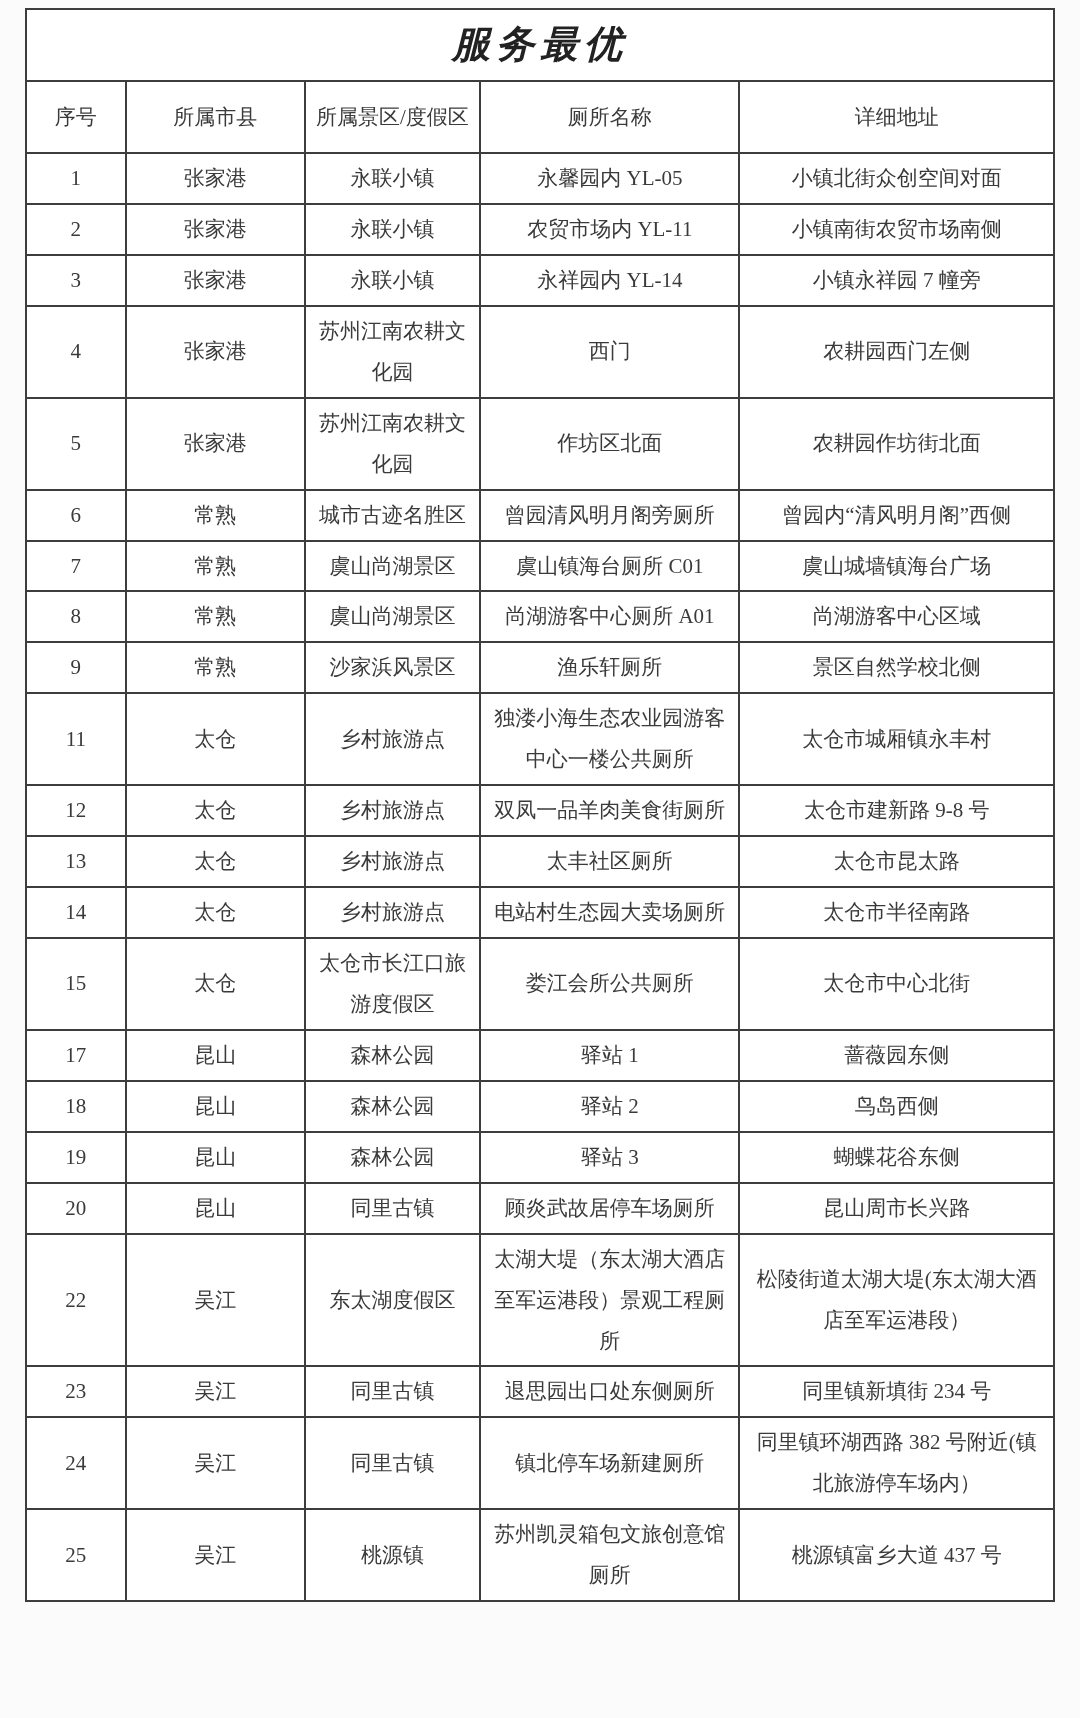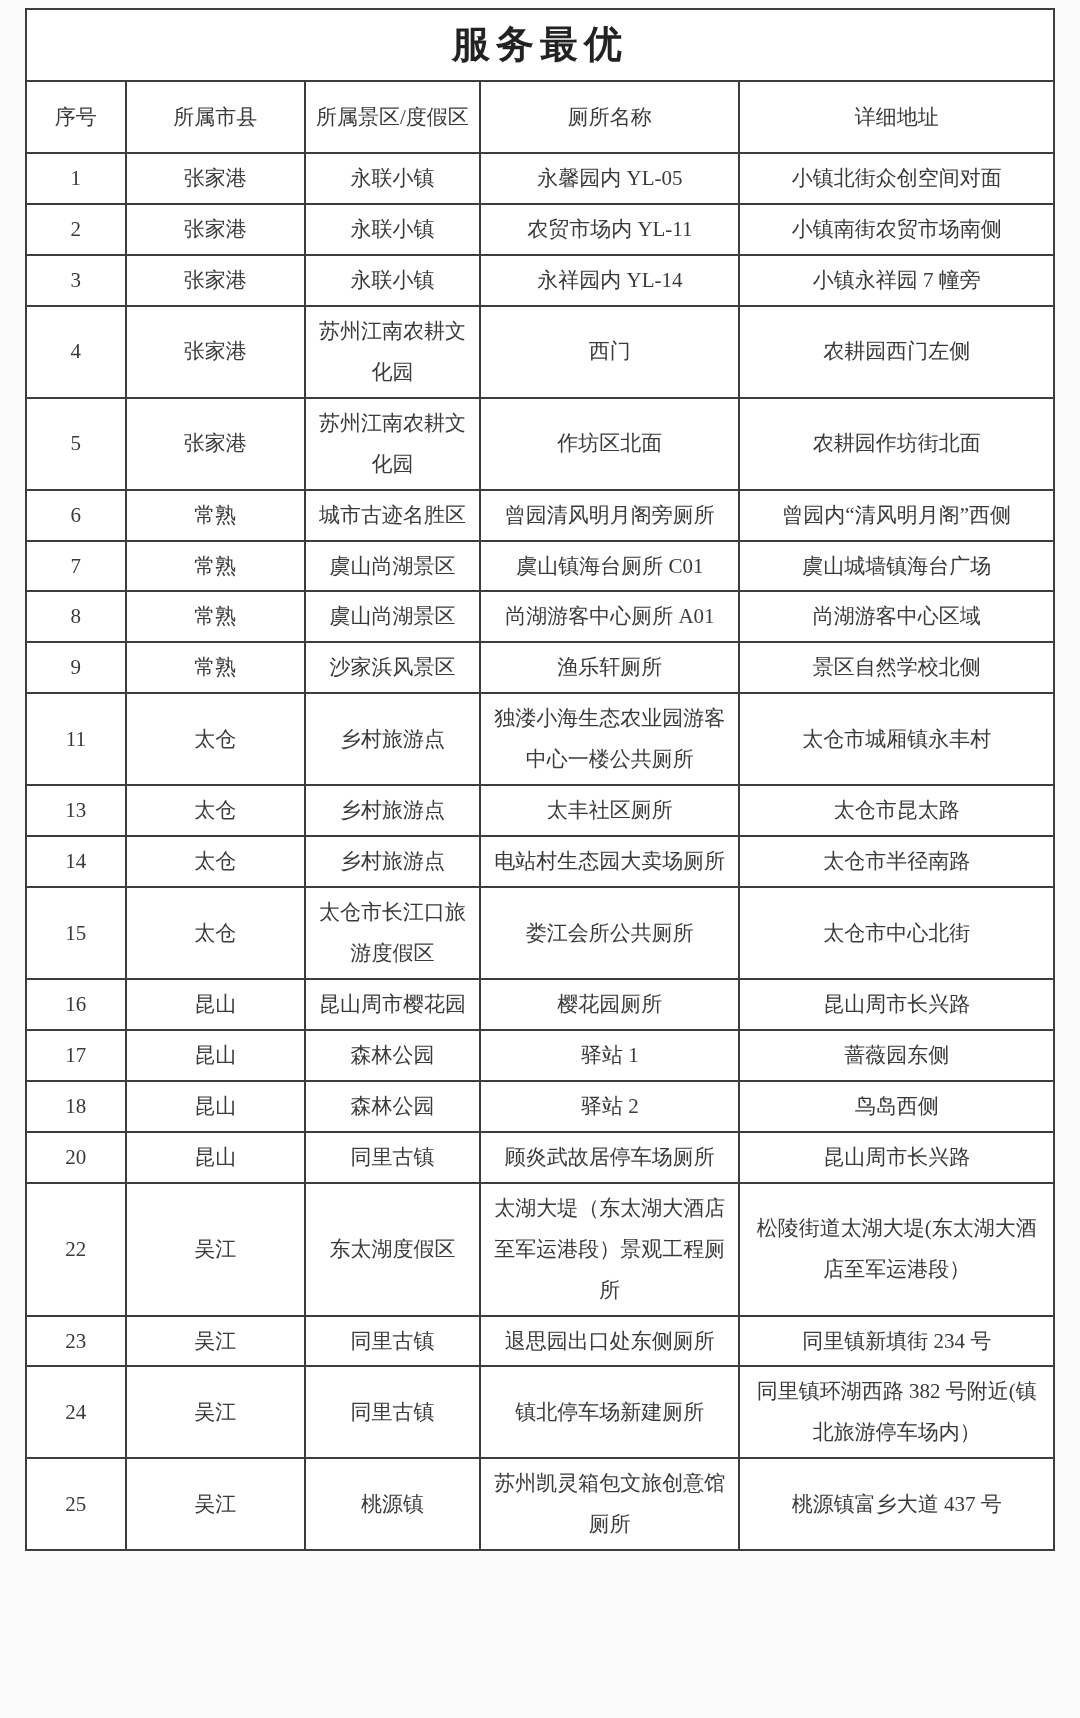--- a/index.html
+++ b/index.html
@@ -32,20 +32,21 @@
     line-height: 1.95;
     word-break: break-all;
   }
   tr.title-row th {
     height: 62px;
     font-size: 38px;
     font-weight: bold;
     letter-spacing: 6px;
     line-height: 1.2;
     color: #222222;
+    font-style: italic;
   }
   tr.header-row th {
     height: 62px;
     font-weight: normal;
   }
   td.num-cell {
     font-size: 21px;
   }
 </style>
 </head>
@@ -137,20 +138,27 @@
           <td>景区自然学校北侧</td>
         </tr>
         <tr>
           <td class="num-cell">11</td>
           <td>太仓</td>
           <td>乡村旅游点</td>
           <td>独溇小海生态农业园游客中心一楼公共厕所</td>
           <td>太仓市城厢镇永丰村</td>
         </tr>
         <tr>
+          <td class="num-cell">12</td>
+          <td>太仓</td>
+          <td>乡村旅游点</td>
+          <td>双凤一品羊肉美食街厕所</td>
+          <td>太仓市建新路 9-8 号</td>
+        </tr>
+        <tr>
           <td class="num-cell">13</td>
           <td>太仓</td>
           <td>乡村旅游点</td>
           <td>太丰社区厕所</td>
           <td>太仓市昆太路</td>
         </tr>
         <tr>
           <td class="num-cell">14</td>
           <td>太仓</td>
           <td>乡村旅游点</td>
@@ -158,39 +166,39 @@
           <td>太仓市半径南路</td>
         </tr>
         <tr>
           <td class="num-cell">15</td>
           <td>太仓</td>
           <td>太仓市长江口旅游度假区</td>
           <td>娄江会所公共厕所</td>
           <td>太仓市中心北街</td>
         </tr>
         <tr>
-          <td class="num-cell">16</td>
-          <td>昆山</td>
-          <td>昆山周市樱花园</td>
-          <td>樱花园厕所</td>
-          <td>昆山周市长兴路</td>
-        </tr>
-        <tr>
           <td class="num-cell">17</td>
           <td>昆山</td>
           <td>森林公园</td>
           <td>驿站 1</td>
           <td>蔷薇园东侧</td>
         </tr>
         <tr>
           <td class="num-cell">18</td>
           <td>昆山</td>
           <td>森林公园</td>
           <td>驿站 2</td>
           <td>鸟岛西侧</td>
+        </tr>
+        <tr>
+          <td class="num-cell">19</td>
+          <td>昆山</td>
+          <td>森林公园</td>
+          <td>驿站 3</td>
+          <td>蝴蝶花谷东侧</td>
         </tr>
         <tr>
           <td class="num-cell">20</td>
           <td>昆山</td>
           <td>同里古镇</td>
           <td>顾炎武故居停车场厕所</td>
           <td>昆山周市长兴路</td>
         </tr>
         <tr>
           <td class="num-cell">22</td>

